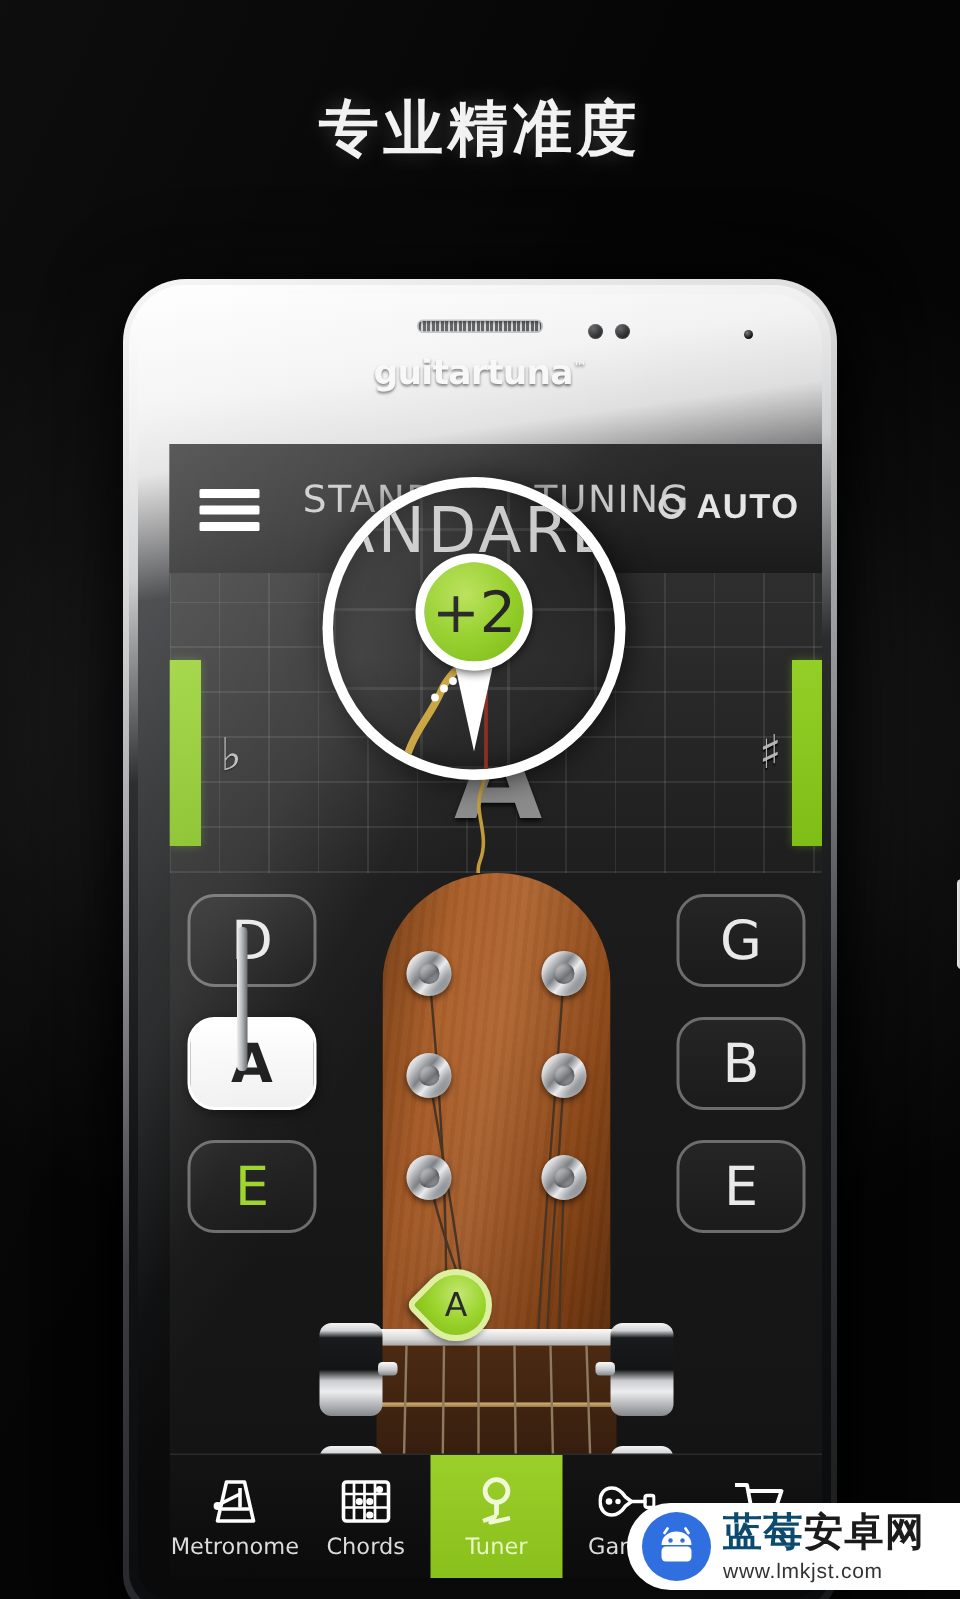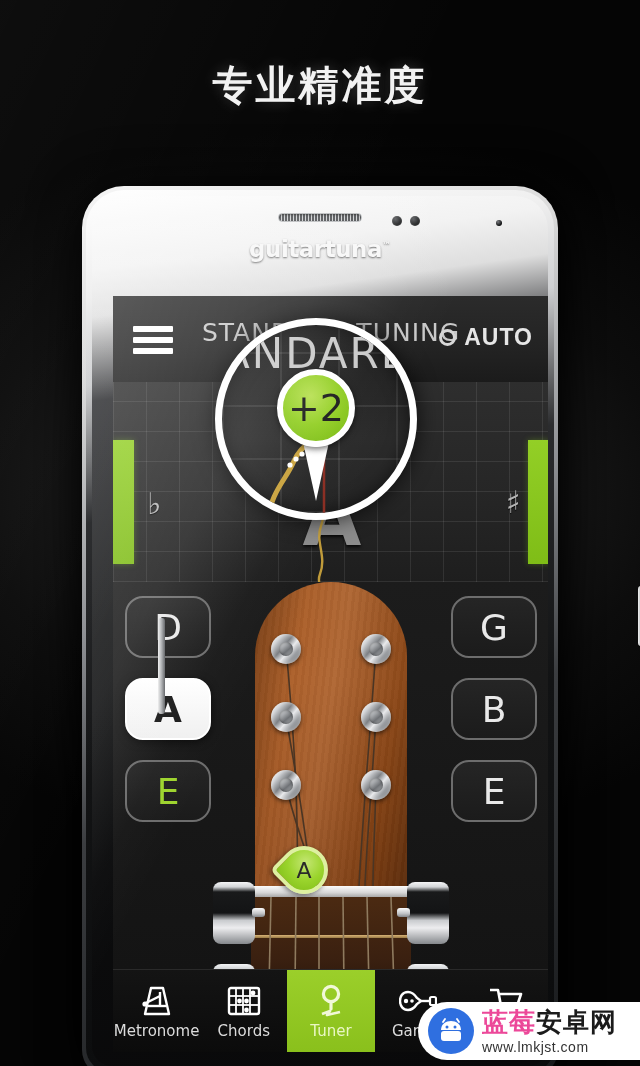--- a/index.html
+++ b/index.html
@@ -503,21 +503,21 @@
     border-radius: 50%;
     background: #2f6fe0;
     display:flex; align-items:center; justify-content:center;
     flex: 0 0 auto;
   }
   #wm-text { display:flex; flex-direction:column; line-height:1; }
   #wm-cn {
     font-size: 26px; font-weight: bold; letter-spacing: 1px;
     font-family: "DejaVu Sans", sans-serif;
   }
-  #wm-cn .blue { color:#ec4899; }
+  #wm-cn .blue { color:#0c4a6e; }
   #wm-cn .dark { color:#1b1b1b; }
   #wm-url {
     font-size: 14px; color:#333; margin-top: 5px; letter-spacing: .5px;
   }
 </style>
 </head>
 <body>
 
 <div id="page">
 

